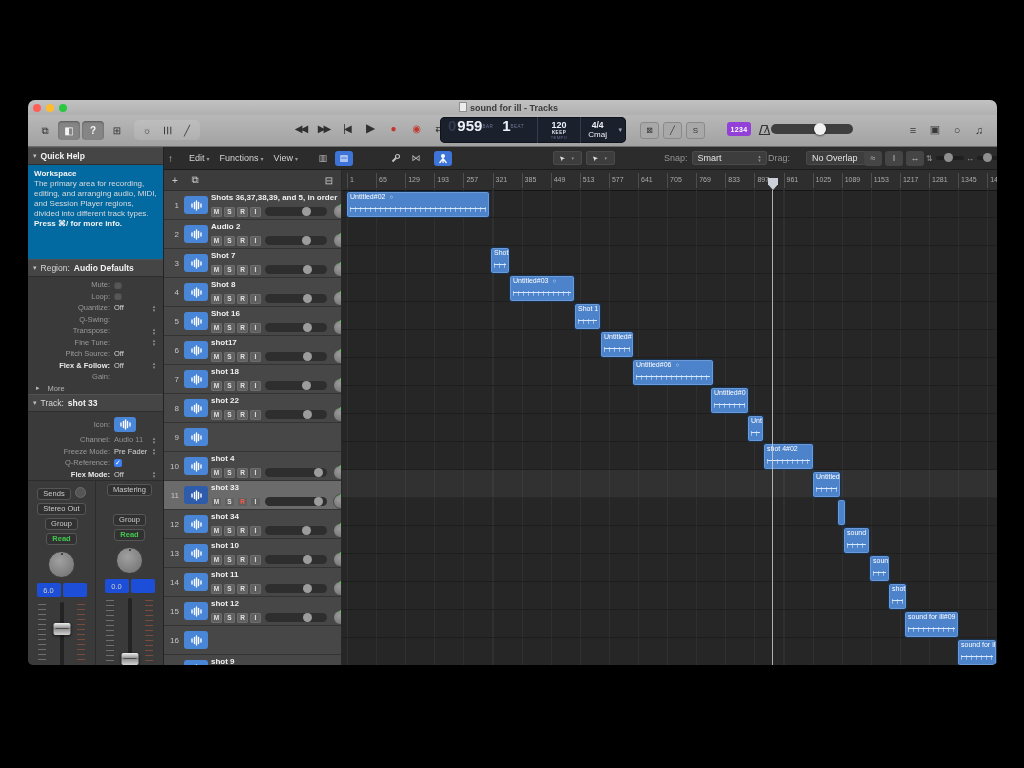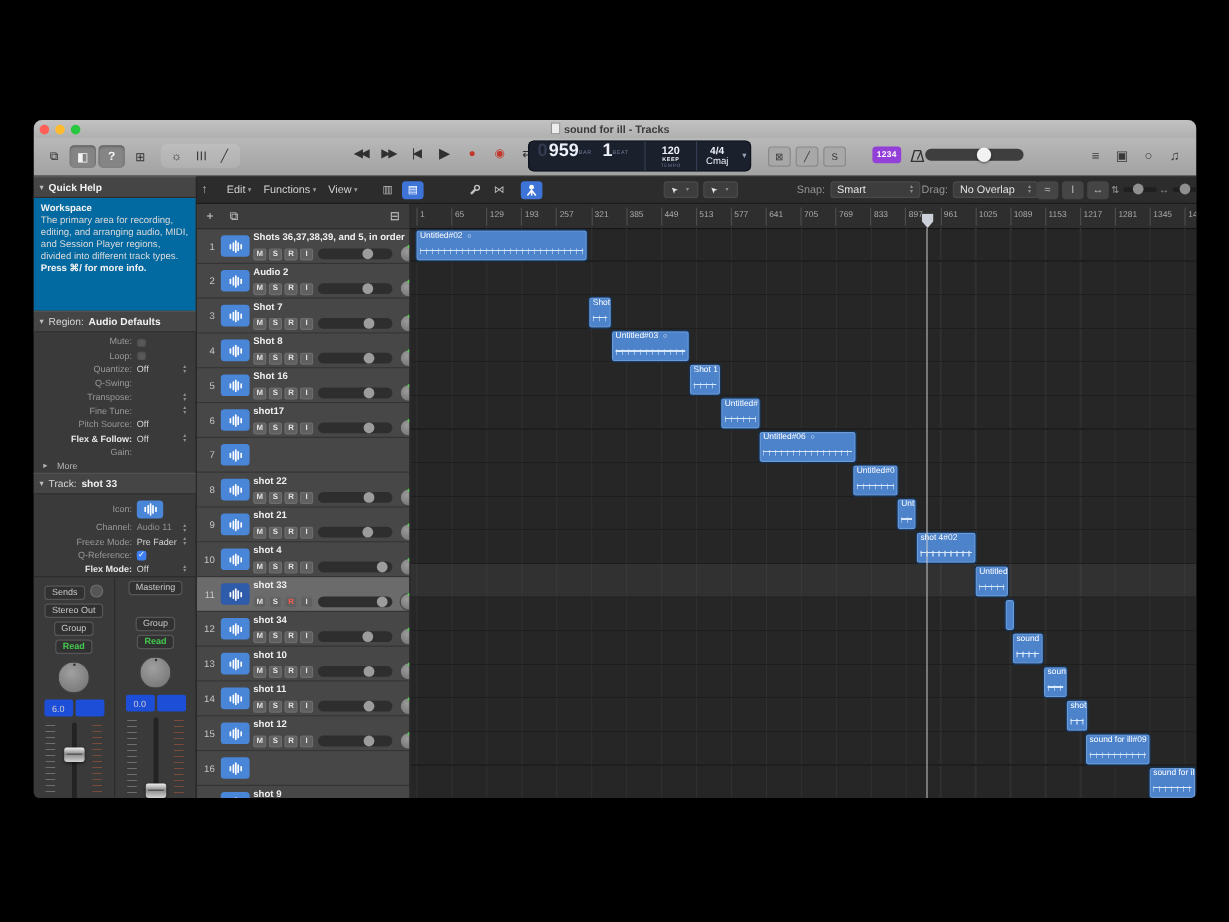--- a/index.html
+++ b/index.html
@@ -439,21 +439,21 @@
           </div>
           <div class="cr" style="left:500px">
             <span class="crlab">Snap:</span>
             <div class="dd" style="width:66px;margin-left:4px">
               <span style="flex:1">Smart</span>
               <span class="istep">▴<br>▾</span>
             </div>
           </div>
           <div class="cr" style="left:604px">
             <span class="crlab">Drag:</span>
-            <div class="dd" style="width:62px;margin-left:4px">
+            <div class="dd" style="width:62px;margin-left:16px">
               <span style="flex:1">No Overlap</span>
               <span class="istep">▴<br>▾</span>
             </div>
           </div>
           <div class="cr" style="left:700px">
             <div class="cr-btn" style="background:#454545">≈</div>
             <div class="cr-btn" style="background:#454545">I</div>
             <div class="cr-btn" style="background:#454545">↔</div>
           </div>
           <div class="cr" style="left:762px">
@@ -647,20 +647,33 @@
                     <svg width="13" height="11" viewBox="0 0 13 11">
                       <g stroke="#fff" stroke-width="1.4" stroke-linecap="round">
                         <line x1="2" y1="4" x2="2" y2="7"></line>
                         <line x1="4.5" y1="2.5" x2="4.5" y2="8.5"></line>
                         <line x1="6.5" y1="1" x2="6.5" y2="10"></line>
                         <line x1="8.5" y1="2.5" x2="8.5" y2="8.5"></line>
                         <line x1="11" y1="4" x2="11" y2="7"></line>
                       </g>
                     </svg>
                   </div>
+                  <div class="tbody">
+                    <div class="tname">shot 18</div>
+                    <div class="tctrls">
+                      <span class="mbtn">M</span>
+                      <span class="mbtn">S</span>
+                      <span class="mbtn">R</span>
+                      <span class="mbtn">I</span>
+                      <div class="hslider">
+                        <div class="hthumb" style="left: 37px;"></div>
+                      </div>
+                      <div class="knob"></div>
+                    </div>
+                  </div>
                 </div>
                 <div class="trow">
                   <div class="tnum">8</div>
                   <div class="ticon">
                     <svg width="13" height="11" viewBox="0 0 13 11">
                       <g stroke="#fff" stroke-width="1.4" stroke-linecap="round">
                         <line x1="2" y1="4" x2="2" y2="7"></line>
                         <line x1="4.5" y1="2.5" x2="4.5" y2="8.5"></line>
                         <line x1="6.5" y1="1" x2="6.5" y2="10"></line>
                         <line x1="8.5" y1="2.5" x2="8.5" y2="8.5"></line>
@@ -687,33 +700,20 @@
                   <div class="ticon">
                     <svg width="13" height="11" viewBox="0 0 13 11">
                       <g stroke="#fff" stroke-width="1.4" stroke-linecap="round">
                         <line x1="2" y1="4" x2="2" y2="7"></line>
                         <line x1="4.5" y1="2.5" x2="4.5" y2="8.5"></line>
                         <line x1="6.5" y1="1" x2="6.5" y2="10"></line>
                         <line x1="8.5" y1="2.5" x2="8.5" y2="8.5"></line>
                         <line x1="11" y1="4" x2="11" y2="7"></line>
                       </g>
                     </svg>
-                  </div>
-                  <div class="tbody">
-                    <div class="tname">shot 21</div>
-                    <div class="tctrls">
-                      <span class="mbtn">M</span>
-                      <span class="mbtn">S</span>
-                      <span class="mbtn">R</span>
-                      <span class="mbtn">I</span>
-                      <div class="hslider">
-                        <div class="hthumb" style="left: 37px;"></div>
-                      </div>
-                      <div class="knob"></div>
-                    </div>
                   </div>
                 </div>
                 <div class="trow">
                   <div class="tnum">10</div>
                   <div class="ticon">
                     <svg width="13" height="11" viewBox="0 0 13 11">
                       <g stroke="#fff" stroke-width="1.4" stroke-linecap="round">
                         <line x1="2" y1="4" x2="2" y2="7"></line>
                         <line x1="4.5" y1="2.5" x2="4.5" y2="8.5"></line>
                         <line x1="6.5" y1="1" x2="6.5" y2="10"></line>

